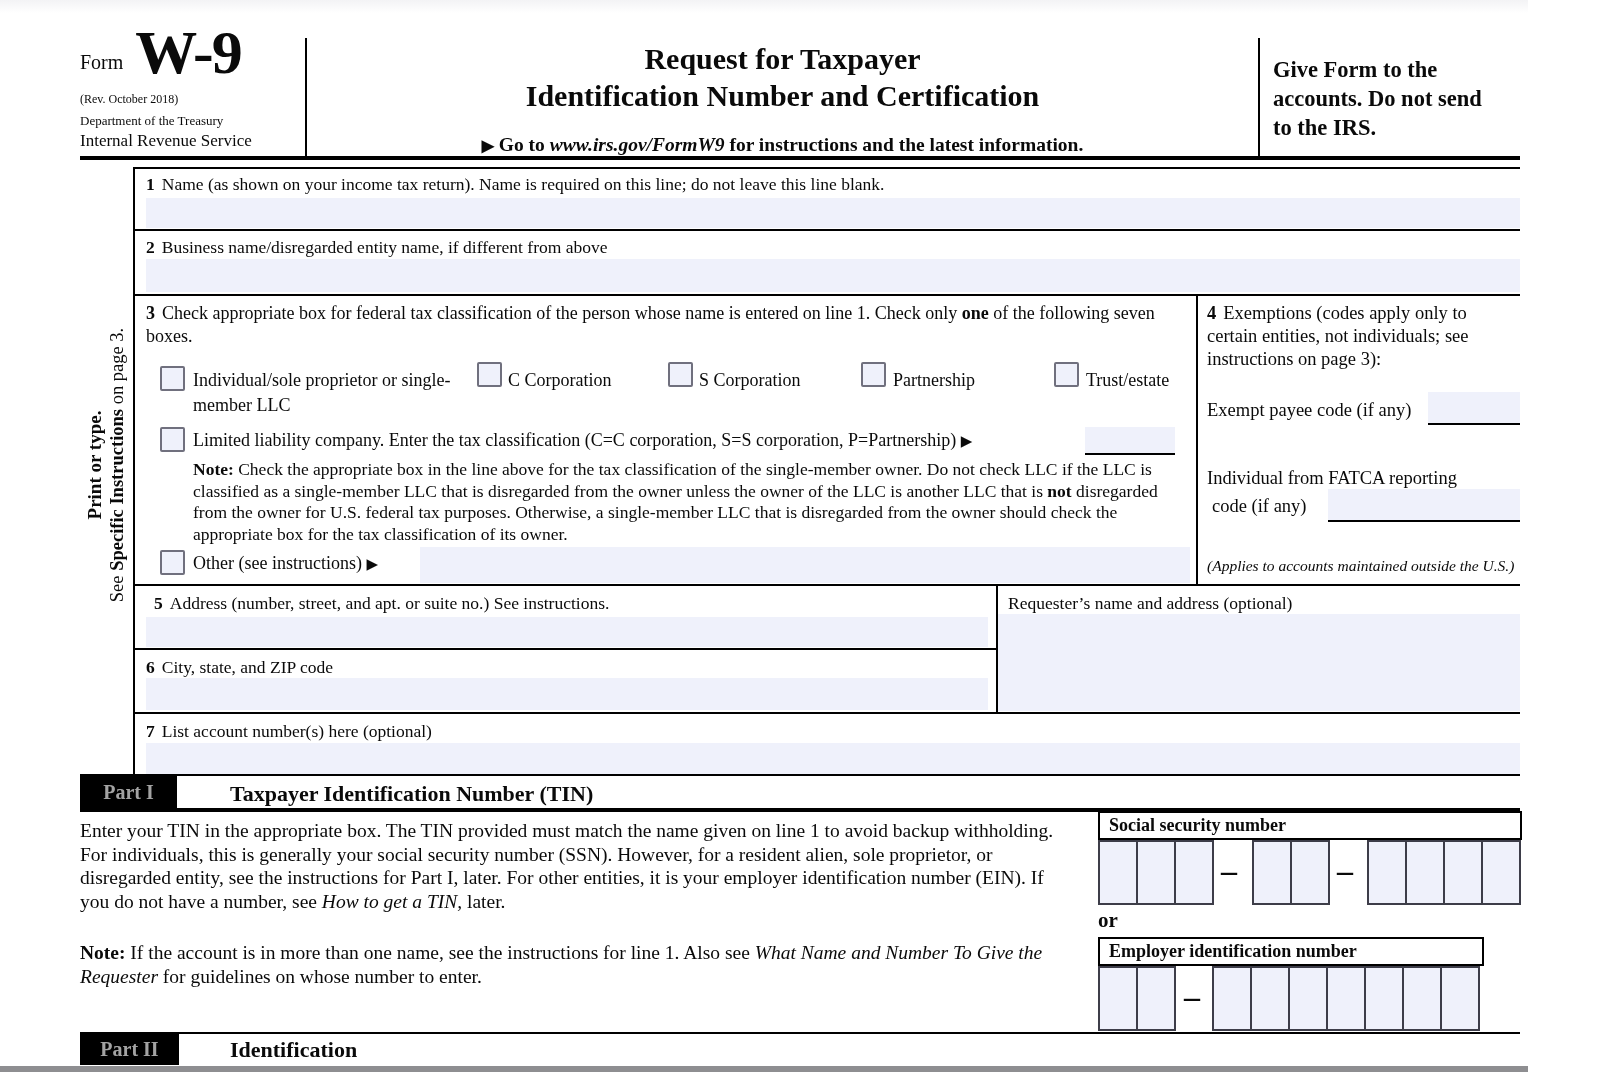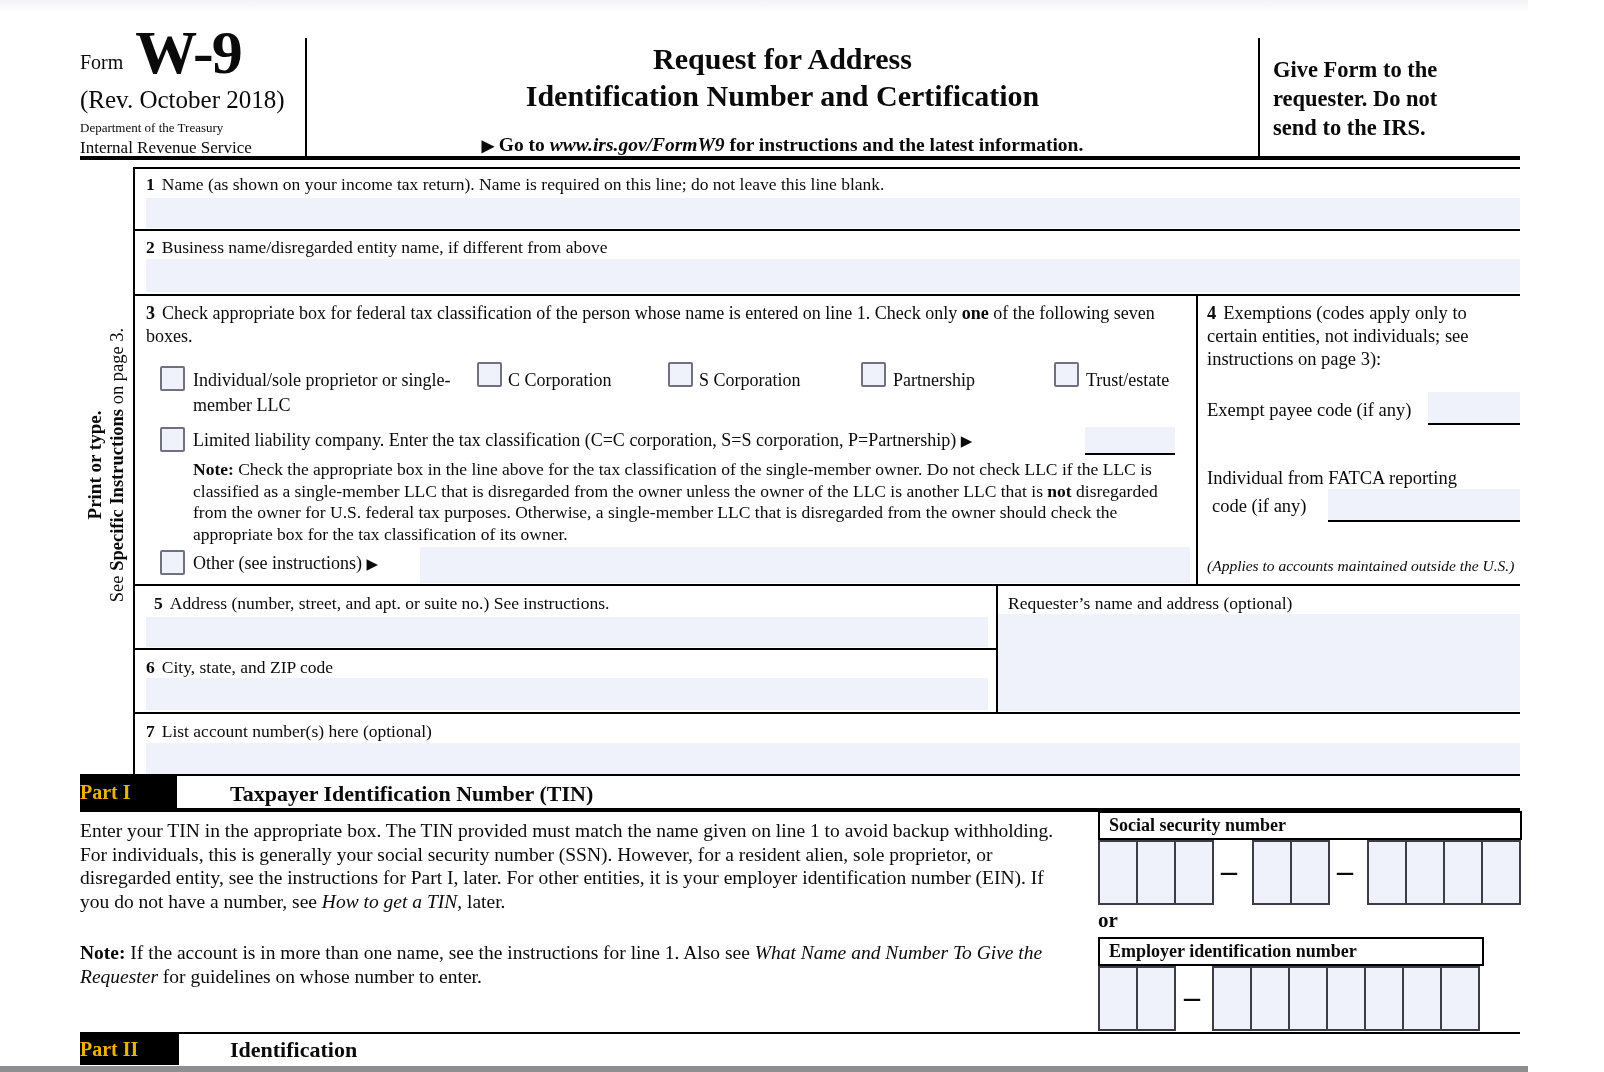--- a/index.html
+++ b/index.html
@@ -14,58 +14,58 @@
   .num{font-weight:bold;margin-right:7px;}
   .cb{position:absolute;width:21px;height:21px;background:#eff1fb;border:2px solid #70707e;border-radius:2px;}
   .cblbl{position:absolute;font-size:18px;line-height:25px;}
   .arrow{font-size:15px;}
   .cells{position:absolute;display:flex;}
   .cell{width:36px;height:61px;background:#eff1fb;border:2px solid #3d3d49;margin-left:-2px;}
   .cell:first-child{margin-left:0;}
   .dash{position:absolute;font-size:32px;font-weight:bold;line-height:32px;}
   .tinlabelbox{position:absolute;border:2px solid #000;background:#fff;font-weight:bold;
                font-size:18px;padding:2px 0 2px 9px;white-space:nowrap;}
-  .partbox{position:absolute;background:#000;color:#eab308;font-weight:bold;font-size:20px;
-           line-height:32px;}
+  .partbox{position:absolute;background:#000;color:#a3a3a3;font-weight:bold;font-size:20px;
+           text-align:center;line-height:32px;}
   .parttitle{position:absolute;font-weight:bold;font-size:22px;white-space:nowrap;}
   .para{position:absolute;font-size:19.5px;line-height:23.5px;}
   i.it{font-style:italic;}
   b.bd{font-weight:bold;}
 </style>
 </head>
 <body>
 
 <div id="page">
 
   <div class="abs" style="left:0;top:0;width:1604px;height:13px;background:linear-gradient(#f3f3f5,#ffffff);"></div>
 
   <div class="abs" style="left:80px;top:24px;width:220px;">
     <div style="display:flex;align-items:flex-end;">
       <span style="font-size:20px;padding-bottom:6px;">Form</span>
       <span style="font-size:62px;font-weight:bold;line-height:56px;letter-spacing:-2px;margin-left:12px;">W-9</span>
     </div>
-    <div style="font-size:25px;margin-top:6px;">(Rev. October 2018)</div>
+    <div style="font-size:12px;margin-top:12px;">(Rev. October 2018)</div>
     <div style="font-size:13px;margin-top:6px;">Department of the Treasury</div>
     <div style="font-size:17px;margin-top:2px;">Internal Revenue Service</div>
   </div>
 
   <div class="vline" style="left:305px;top:38px;width:2px;height:120px;"></div>
 
   <div class="abs" style="left:320px;top:40px;width:925px;text-align:center;">
-    <div style="font-size:30px;font-weight:bold;line-height:37px;">Request for Address</div>
+    <div style="font-size:30px;font-weight:bold;line-height:37px;">Request for Taxpayer</div>
     <div style="font-size:30px;font-weight:bold;line-height:37px;">Identification Number and Certification</div>
     <div style="margin-top:20px;font-size:19.5px;font-weight:bold;">
       <span style="font-size:16px;">▶</span>
       <span>Go to </span><span style="font-style:italic;">www.irs.gov/FormW9</span><span> for instructions and the latest information.</span>
     </div>
   </div>
 
   <div class="vline" style="left:1258px;top:38px;width:2px;height:120px;"></div>
 
-  <div class="abs" style="left:1273px;top:55px;width:212px;font-size:22.5px;font-weight:bold;line-height:29px;">Give Form to the requester. Do not send to the IRS.</div>
+  <div class="abs" style="left:1273px;top:55px;width:212px;font-size:22.5px;font-weight:bold;line-height:29px;">Give Form to the accounts. Do not send to the IRS.</div>
 
   <div class="hline" style="left:80px;top:156px;width:1440px;height:4px;"></div>
 
   <div class="abs" style="left:-94px;top:442px;width:400px;height:46px;text-align:center;transform:rotate(-90deg);">
     <div style="font-size:19px;font-weight:bold;line-height:23px;">Print or type.</div>
     <div style="font-size:18.5px;line-height:23px;">
       <span>See </span><b class="bd">Specific Instructions</b><span> on page 3.</span>
     </div>
   </div>
 

